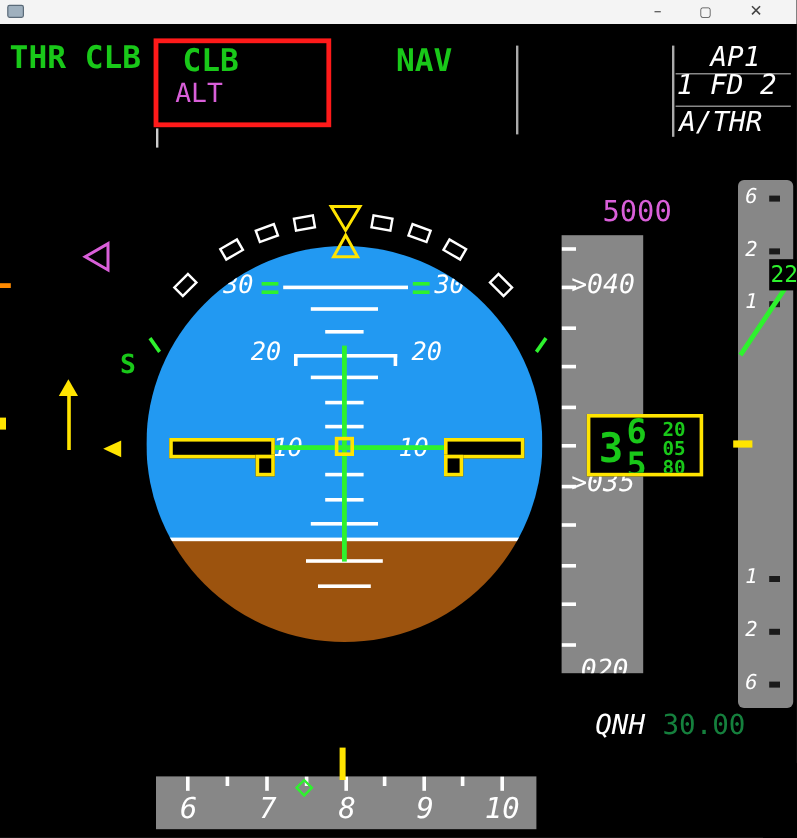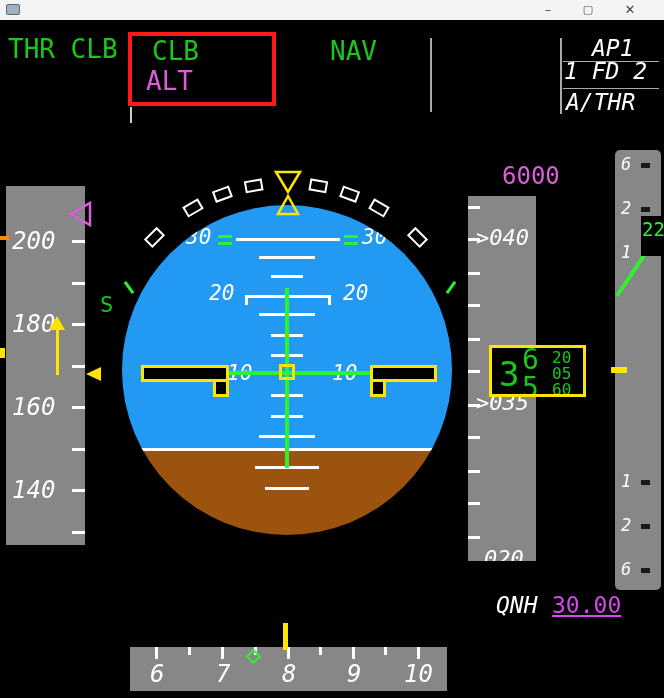--- a/index.html
+++ b/index.html
@@ -1,23 +1,23 @@
 <!DOCTYPE html>
 <html><head>
 <meta charset="utf-8">
 <style>
   html,body{margin:0;padding:0;background:#222;}
   .screen{position:relative;width:664px;height:698px;background:#000;overflow:hidden;
           font-family:"DejaVu Sans Mono",monospace;}
   .abs{position:absolute;box-sizing:border-box;}
   .lbl{position:absolute;line-height:1;white-space:pre;box-sizing:border-box;}
-  .g{color:#19c819;}
+  .g{color:#19c819;font-weight:bold;}
   .bg{color:#2ef22e;}
   .mg{color:#d95fd9;}
-  .cy{color:#d946ef;text-decoration:underline;}
+  .cy{color:#15803d;}
   .wh{color:#ffffff;font-style:italic;}
   .tape{position:absolute;background:#878787;overflow:hidden;box-sizing:border-box;}
   .tick{position:absolute;background:#ffffff;}
   .dtick{position:absolute;background:#1a1a1a;}
   .gdash{position:absolute;background:#2ef22e;}
   .titlebar{position:absolute;left:0;top:0;width:664px;height:20px;background:#f4f4f4;display:flex;align-items:center;}
   .winbtn{position:absolute;top:0;height:20px;width:32px;text-align:center;font-size:13px;line-height:20px;color:#444;
           font-family:"DejaVu Sans",sans-serif;cursor:default;}
   .rolltick{position:absolute;left:277px;top:363px;width:18px;height:12px;border:2px solid #fff;background:transparent;box-sizing:border-box;}
   .wing{position:absolute;background:#000;border:3px solid #ffe400;box-sizing:border-box;}
@@ -30,49 +30,35 @@
 
   <div class="titlebar">
     <div class="abs" style="left:6px;top:4px;width:14px;height:11px;background:#9fb0be;border:1px solid #5a6a78;border-radius:2px;"></div>
   </div>
   <div class="winbtn" style="left:532px;">–</div>
   <div class="winbtn" style="left:572px;font-size:11px;">▢</div>
   <div class="winbtn" style="left:614px;">✕</div>
 
   <div class="lbl g" style="left:8px;top:36px;font-size:26px;">THR CLB</div>
   <div class="lbl g" style="left:152px;top:38px;font-size:26px;">CLB</div>
-  <div class="lbl mg" style="left:146px;top:68px;font-size:26px;">ALT</div>
+  <div class="lbl mg" style="left:146px;top:68px;font-size:22px;">ALT</div>
   <div class="lbl g" style="left:330px;top:38px;font-size:26px;">NAV</div>
 
   <div class="abs" style="left:130px;top:107px;width:2px;height:16px;background:#cccccc;"></div>
   <div class="abs" style="left:430px;top:38px;width:2px;height:74px;background:#aaaaaa;"></div>
 
   <div class="abs" style="left:560px;top:38px;width:2px;height:76px;background:#aaaaaa;"></div>
   <div class="lbl wh" style="left:592px;top:37px;font-size:23px;">AP1</div>
   <div class="abs" style="left:563px;top:61px;width:96px;height:1px;background:#aaaaaa;"></div>
   <div class="lbl wh" style="left:564px;top:60px;font-size:23px;">1 FD 2</div>
   <div class="abs" style="left:563px;top:88px;width:96px;height:1px;background:#aaaaaa;"></div>
   <div class="lbl wh" style="left:566px;top:91px;font-size:23px;">A/THR</div>
 
   <div class="abs" style="left:128px;top:32px;width:148px;height:74px;border:4px solid #ff1a1a;"></div>
 
-  <div class="tape" style="left:6px;top:186px;width:79px;height:359px;">
-    <div class="tick" style="left:66px;top:54px;width:13px;height:3px;"></div>
-    <div class="tick" style="left:66px;top:96px;width:13px;height:3px;"></div>
-    <div class="tick" style="left:66px;top:137px;width:13px;height:3px;"></div>
-    <div class="tick" style="left:66px;top:179px;width:13px;height:3px;"></div>
-    <div class="tick" style="left:66px;top:220px;width:13px;height:3px;"></div>
-    <div class="tick" style="left:66px;top:262px;width:13px;height:3px;"></div>
-    <div class="tick" style="left:66px;top:303px;width:13px;height:3px;"></div>
-    <div class="tick" style="left:66px;top:345px;width:13px;height:3px;"></div>
-    <div class="lbl wh" style="left:6px;top:43px;font-size:24px;">200</div>
-    <div class="lbl wh" style="left:6px;top:126px;font-size:24px;">180</div>
-    <div class="lbl wh" style="left:6px;top:209px;font-size:24px;">160</div>
-    <div class="lbl wh" style="left:6px;top:292px;font-size:24px;">140</div>
-  </div>
 
   <svg class="abs" style="left:66px;top:200px;" width="28" height="28" viewBox="0 0 28 28">
     <polygon points="24,3 24,25 5,14" fill="none" stroke="#d95fd9" stroke-width="2.5"></polygon>
   </svg>
   <div class="abs" style="left:0px;top:236px;width:9px;height:4px;background:#ff8a00;"></div>
   <div class="lbl g" style="left:100px;top:294px;font-size:22px;">S</div>
   <div class="abs" style="left:56px;top:330px;width:3px;height:45px;background:#ffe400;"></div>
   <div class="abs" style="left:49px;top:316px;width:0;height:0;border-left:8px solid transparent;border-right:8px solid transparent;border-bottom:14px solid #ffe400;"></div>
   <div class="abs" style="left:86px;top:367px;width:0;height:0;border-top:7px solid transparent;border-bottom:7px solid transparent;border-right:15px solid #ffe400;"></div>
   <div class="abs" style="left:0px;top:348px;width:5px;height:10px;background:#ffe400;"></div>
@@ -131,21 +117,21 @@
 
   <div class="fd" style="left:285px;top:288px;width:4px;height:180px;"></div>
   <div class="fd" style="left:170px;top:371px;width:236px;height:4px;"></div>
 
   <div class="wing" style="left:141px;top:365px;width:88px;height:17px;"></div>
   <div class="wing" style="left:213px;top:379px;width:16px;height:18px;"></div>
   <div class="wing" style="left:370px;top:365px;width:67px;height:17px;"></div>
   <div class="wing" style="left:370px;top:379px;width:16px;height:18px;"></div>
   <div class="abs" style="left:279px;top:364px;width:16px;height:16px;border:3px solid #ffe400;"></div>
 
-  <div class="lbl mg" style="left:502px;top:164px;font-size:24px;">6000</div>
+  <div class="lbl mg" style="left:502px;top:164px;font-size:24px;">5000</div>
 
   <div class="tape" style="left:468px;top:196px;width:68px;height:365px;">
     <div class="tick" style="left:0;top:10px;width:12px;height:3px;"></div>
     <div class="tick" style="left:0;top:42px;width:12px;height:3px;"></div>
     <div class="tick" style="left:0;top:76px;width:12px;height:3px;"></div>
     <div class="tick" style="left:0;top:108px;width:12px;height:3px;"></div>
     <div class="tick" style="left:0;top:142px;width:12px;height:3px;"></div>
     <div class="tick" style="left:0;top:174px;width:12px;height:3px;"></div>
     <div class="tick" style="left:0;top:208px;width:12px;height:3px;"></div>
     <div class="tick" style="left:0;top:240px;width:12px;height:3px;"></div>
@@ -156,21 +142,21 @@
     <div class="lbl wh" style="left:8px;top:196px;font-size:22px;">&gt;035</div>
     <div class="lbl wh" style="left:16px;top:352px;font-size:22px;">020</div>
   </div>
 
   <div class="abs" style="left:489px;top:345px;width:97px;height:52px;border:3px solid #ffe400;background:#000;overflow:hidden;">
     <div class="lbl g" style="left:7px;top:9px;font-size:34px;">3</div>
     <div class="lbl g" style="left:30px;top:-2px;font-size:28px;">6</div>
     <div class="lbl g" style="left:30px;top:26px;font-size:28px;">5</div>
     <div class="lbl g" style="left:60px;top:2px;font-size:16px;">20</div>
     <div class="lbl g" style="left:60px;top:18px;font-size:16px;">05</div>
-    <div class="lbl g" style="left:60px;top:34px;font-size:16px;">60</div>
+    <div class="lbl g" style="left:60px;top:34px;font-size:16px;">80</div>
   </div>
 
   <div class="lbl wh" style="left:496px;top:594px;font-size:23px;">QNH</div>
   <div class="lbl cy" style="left:552px;top:594px;font-size:23px;">30.00</div>
 
   <div class="tape" style="left:615px;top:150px;width:46px;height:440px;border-radius:5px;">
     <div class="lbl wh" style="left:6px;top:6px;font-size:17px;">6</div>
     <div class="lbl wh" style="left:6px;top:50px;font-size:17px;">2</div>
     <div class="lbl wh" style="left:6px;top:94px;font-size:17px;">1</div>
     <div class="lbl wh" style="left:6px;top:323px;font-size:17px;">1</div>
@@ -178,21 +164,21 @@
     <div class="lbl wh" style="left:6px;top:411px;font-size:17px;">6</div>
     <div class="dtick" style="left:26px;top:13px;width:9px;height:5px;"></div>
     <div class="dtick" style="left:26px;top:57px;width:9px;height:5px;"></div>
     <div class="dtick" style="left:26px;top:101px;width:9px;height:5px;"></div>
     <div class="dtick" style="left:26px;top:330px;width:9px;height:5px;"></div>
     <div class="dtick" style="left:26px;top:374px;width:9px;height:5px;"></div>
     <div class="dtick" style="left:26px;top:418px;width:9px;height:5px;"></div>
   </div>
   <div class="abs" style="left:611px;top:367px;width:16px;height:6px;background:#ffe400;"></div>
   <div class="fd" style="left:617px;top:294px;width:79px;height:4px;transform-origin:0 50%;transform:rotate(-56.3deg);"></div>
-  <div class="abs" style="left:641px;top:216px;width:23px;height:40px;background:#000;">
+  <div class="abs" style="left:641px;top:216px;width:23px;height:26px;background:#000;">
     <div class="lbl bg" style="left:1px;top:4px;font-size:19px;">22</div>
   </div>
 
   <div class="tape" style="left:130px;top:647px;width:317px;height:44px;">
     <div class="tick" style="left:25px;top:0;width:3px;height:12px;"></div>
     <div class="tick" style="left:58px;top:0;width:3px;height:8px;"></div>
     <div class="tick" style="left:91px;top:0;width:3px;height:12px;"></div>
     <div class="tick" style="left:124px;top:0;width:3px;height:8px;"></div>
     <div class="tick" style="left:157px;top:0;width:3px;height:12px;"></div>
     <div class="tick" style="left:189px;top:0;width:3px;height:8px;"></div>

